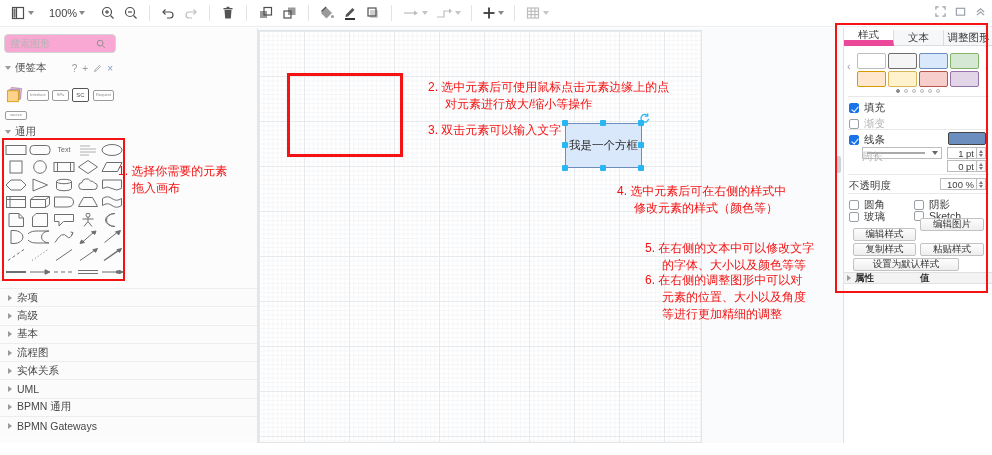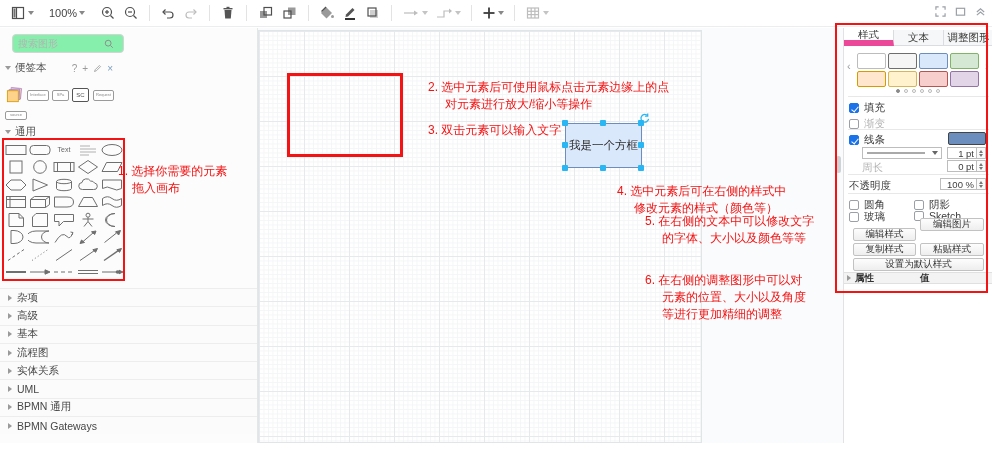--- a/index.html
+++ b/index.html
@@ -13,21 +13,21 @@
   .tbtn svg{display:block}
   .caret{width:0;height:0;border-left:3.5px solid transparent;border-right:3.5px solid transparent;border-top:4px solid #888}
   .caret.dis{border-top-color:#c4c4c4}
   .tsep{width:1px;height:16px;background:#e3e3e3;margin:0 3px}
   #zoom-label{font-size:11px;color:#444}
   .ic{stroke:#4f4f4f;fill:none;stroke-width:1.2}
   .ic.dis{stroke:#bdbdbd}
   #win-icons{position:absolute;right:6px;top:6px;display:flex;gap:9px;align-items:center}
   
   #sidebar{position:absolute;left:0;top:28px;width:258px;height:415px;background:#fcfcfc;border-right:1px solid #e4e6e8}
-  #search-box{position:absolute;left:12px;top:6px;width:112px;height:19px;border:1px solid #d4d4d4;border-radius:4px;background:#86efac;display:flex;align-items:center;padding:0 5px}
+  #search-box{position:absolute;left:4px;top:6px;width:112px;height:19px;border:1px solid #d4d4d4;border-radius:4px;background:#f9a8d4;display:flex;align-items:center;padding:0 5px}
   #search-box input{border:none;outline:none;width:86px;font-size:10px;color:#444;background:transparent;font-family:inherit}
   #search-box input::placeholder{color:#b3b3b3}
   .sec-head{font-size:10.5px;color:#505050;display:flex;align-items:center;gap:4px}
   .tri-d{width:0;height:0;border-left:3.5px solid transparent;border-right:3.5px solid transparent;border-top:4px solid #9a9a9a}
   .tri-r{width:0;height:0;border-top:3.5px solid transparent;border-bottom:3.5px solid transparent;border-left:4px solid #9a9a9a}
   #scratch-icons{display:flex;gap:5px;align-items:center;font-size:10px;color:#9a9a9a}
   .mini-box{border:1px solid #9a9a9a;border-radius:2px;background:#fff;color:#8a8a8a;font-size:4px;line-height:1.1;overflow:hidden;display:flex;align-items:center;justify-content:center;text-align:center}
   #shape-grid{position:absolute;left:4px;top:113px;width:120px;display:grid;grid-template-columns:repeat(5,24px);grid-auto-rows:17.5px;justify-items:center;align-items:center}
   .cell{width:24px;height:17.5px;display:flex;align-items:center;justify-content:center;cursor:pointer}
   .cell svg{stroke:#6f6f6f;fill:none;stroke-width:1}
@@ -598,21 +598,21 @@
         </svg>
       <span class="abs" style="left:69px;top:3px;width:0;height:0;border-left:3px solid transparent;border-right:3px solid transparent;border-top:4px solid #666"></span>
     </div>
     <div class="spin" style="left:103px;top:119px">
       <span class="val">1 pt</span>
       <span class="ud">
           <i class="up"></i>
           <i class="dn"></i>
         </span>
     </div>
-    <div class="prow" style="top:133px">
+    <div class="prow" style="top:122px">
       <span class="gray" style="margin-left:13px">周长</span>
     </div>
     <div class="spin" style="left:103px;top:132px">
       <span class="val">0 pt</span>
       <span class="ud">
           <i class="up"></i>
           <i class="dn"></i>
         </span>
     </div>
 
@@ -645,21 +645,21 @@
     </div>
     <div class="prow" style="left:70px;top:182px">
       <span class="cb"></span>
       <span>Sketch</span>
     </div>
 
     <div class="pbtn" style="left:9px;top:200px;width:63px">编辑样式</div>
     <div class="pbtn" style="left:76px;top:190px;width:64px">编辑图片</div>
     <div class="pbtn" style="left:9px;top:215px;width:63px">复制样式</div>
     <div class="pbtn" style="left:76px;top:215px;width:64px">粘贴样式</div>
-    <div class="pbtn" style="left:9px;top:230px;width:131px">设置为默认样式</div>
+    <div class="pbtn" style="left:9px;top:230px;width:106px">设置为默认样式</div>
 
     <div id="prop-bar">
       <span class="tri-r"></span>
       <span>属性</span>
       <span style="margin-left:42px">值</span>
     </div>
   </div>
 
   <div class="red-box" style="left:2px;top:138px;width:123px;height:143px"></div>
   <div class="red-box" style="left:287px;top:73px;width:116px;height:84px;border-width:3px"></div>
@@ -673,21 +673,21 @@
     <div>2. 选中元素后可使用鼠标点击元素边缘上的点</div>
     <div style="padding-left:17px">对元素进行放大/缩小等操作</div>
   </div>
   <div class="red-text" style="left:428px;top:122px">
     <div>3. 双击元素可以输入文字</div>
   </div>
   <div class="red-text" style="left:617px;top:183px">
     <div>4. 选中元素后可在右侧的样式中</div>
     <div style="padding-left:17px">修改元素的样式（颜色等）</div>
   </div>
-  <div class="red-text" style="left:645px;top:213px">
+  <div class="red-text" style="left:645px;top:240px">
     <div>5. 在右侧的文本中可以修改文字</div>
     <div style="padding-left:17px">的字体、大小以及颜色等等</div>
   </div>
   <div class="red-text" style="left:645px;top:272px">
     <div>6. 在右侧的调整图形中可以对</div>
     <div style="padding-left:17px">元素的位置、大小以及角度</div>
     <div style="padding-left:17px">等进行更加精细的调整</div>
   </div>
 
 </div>

